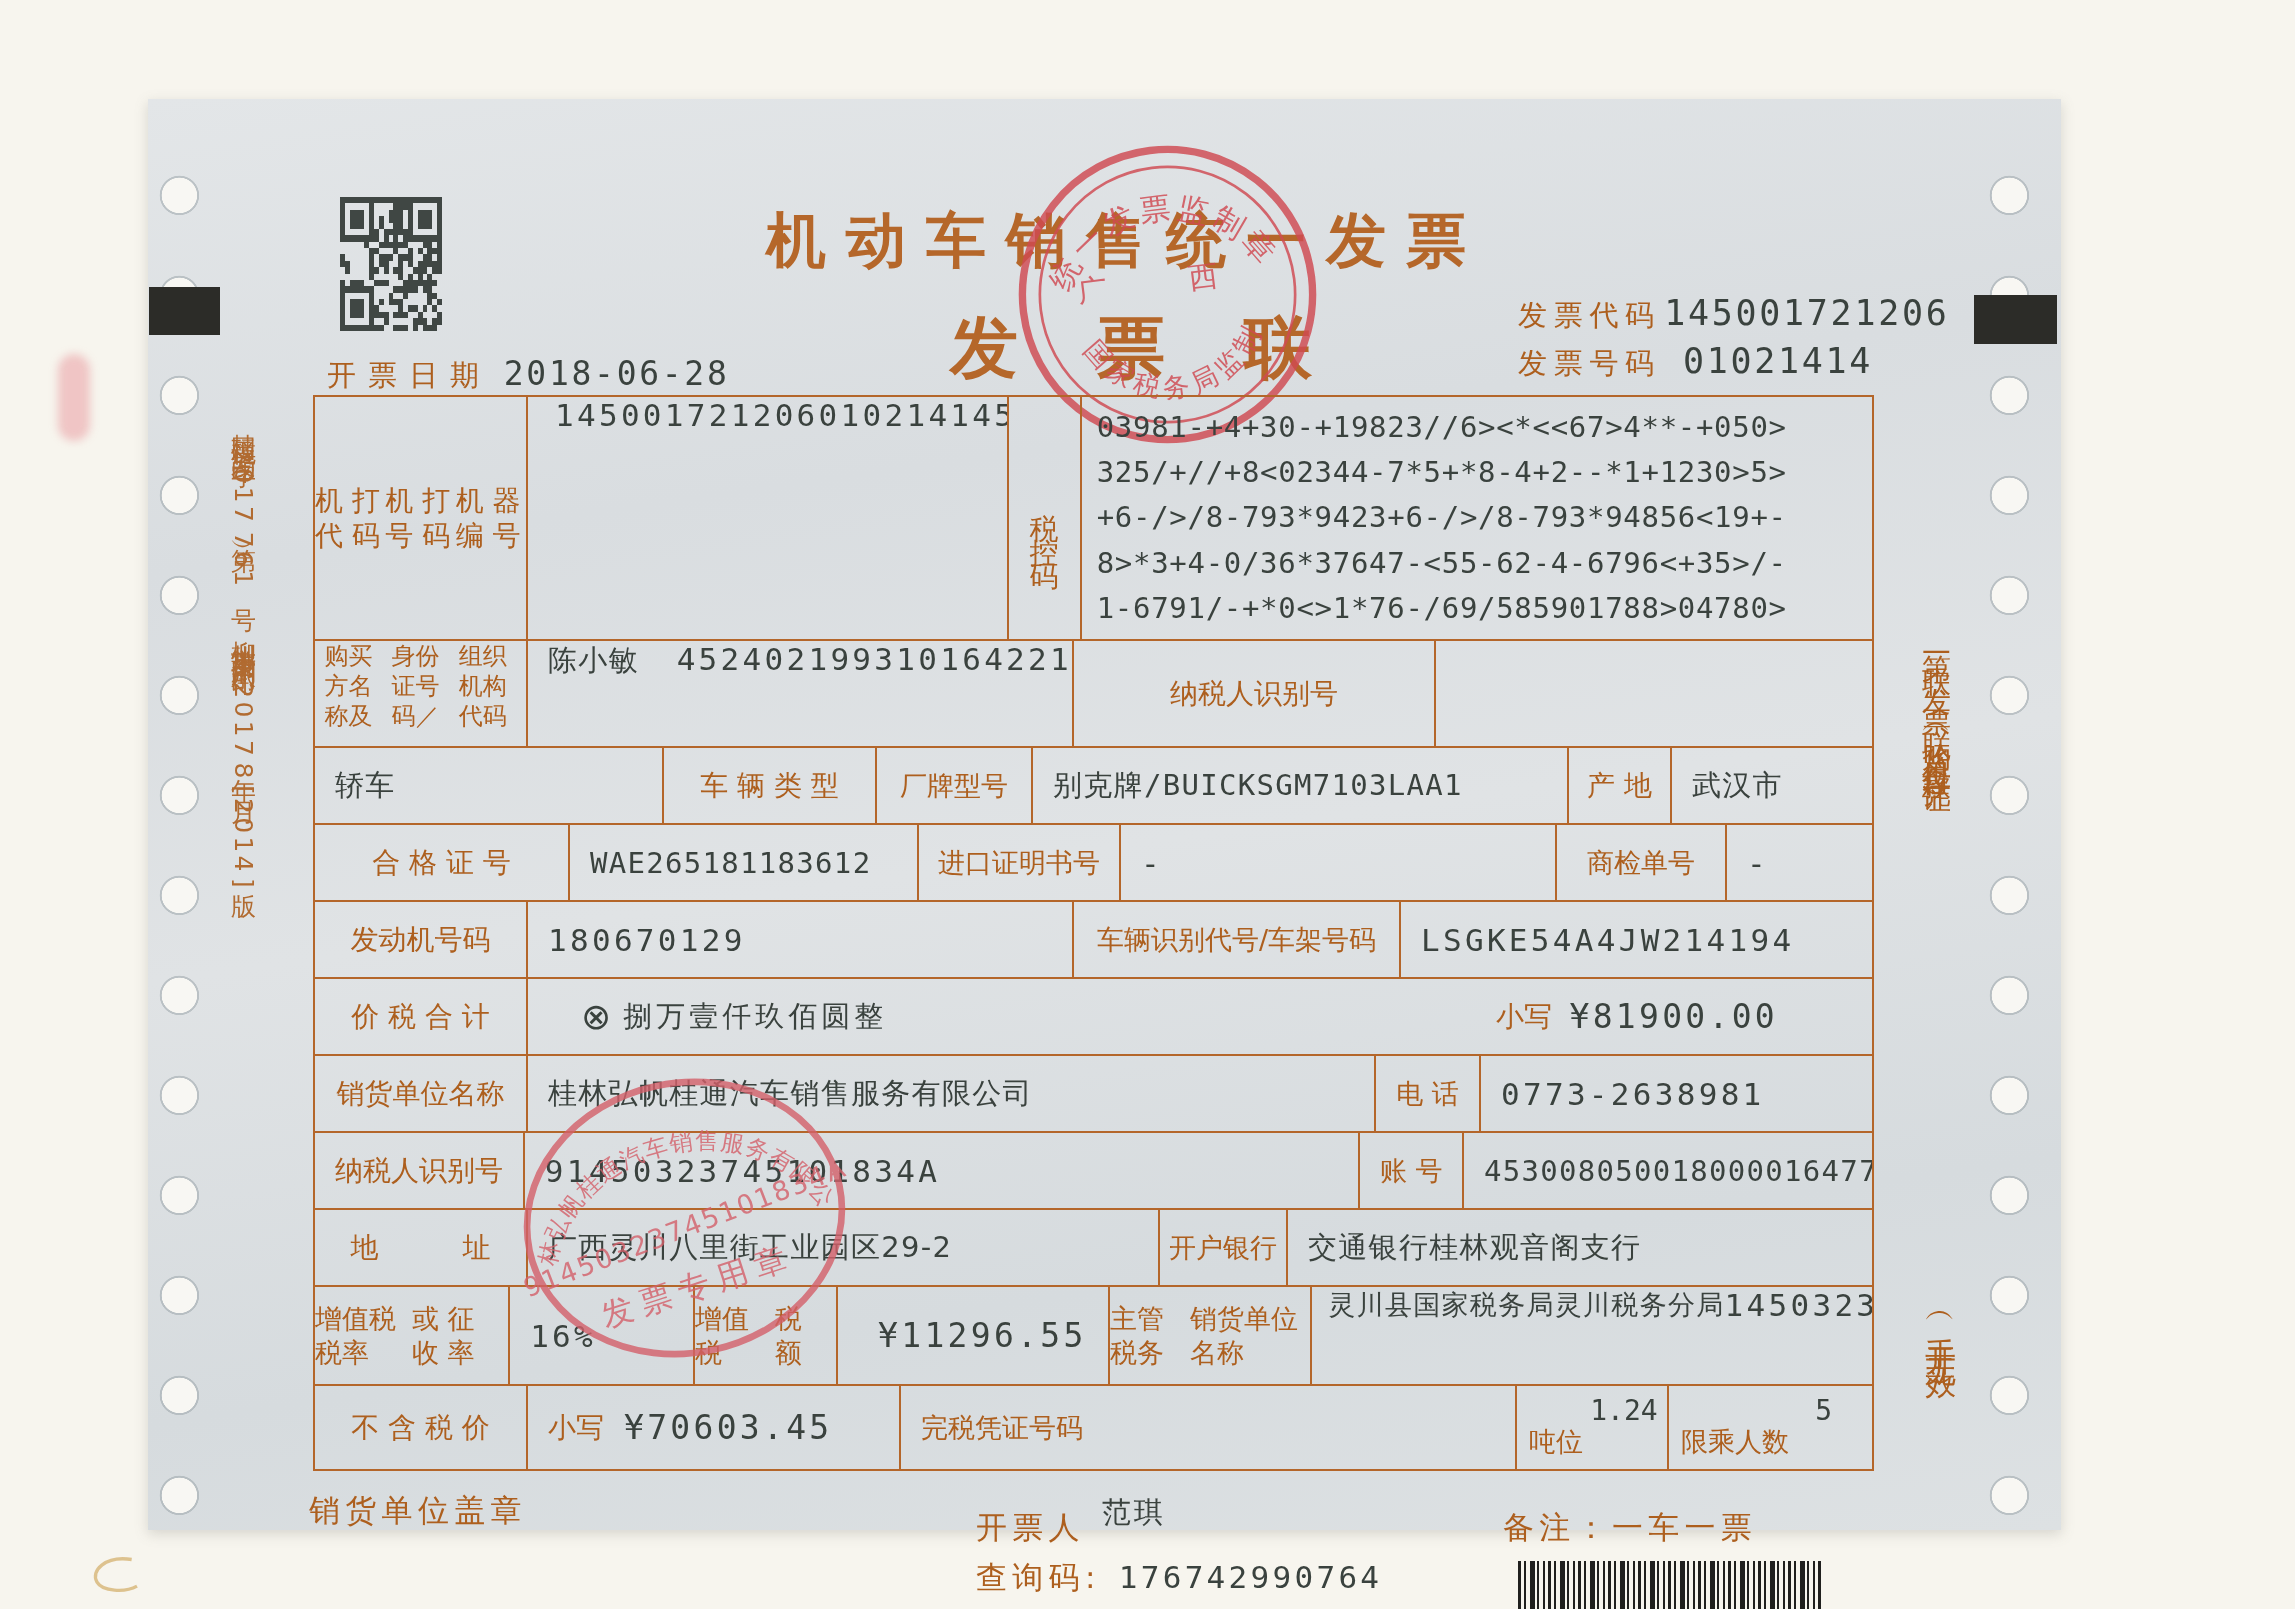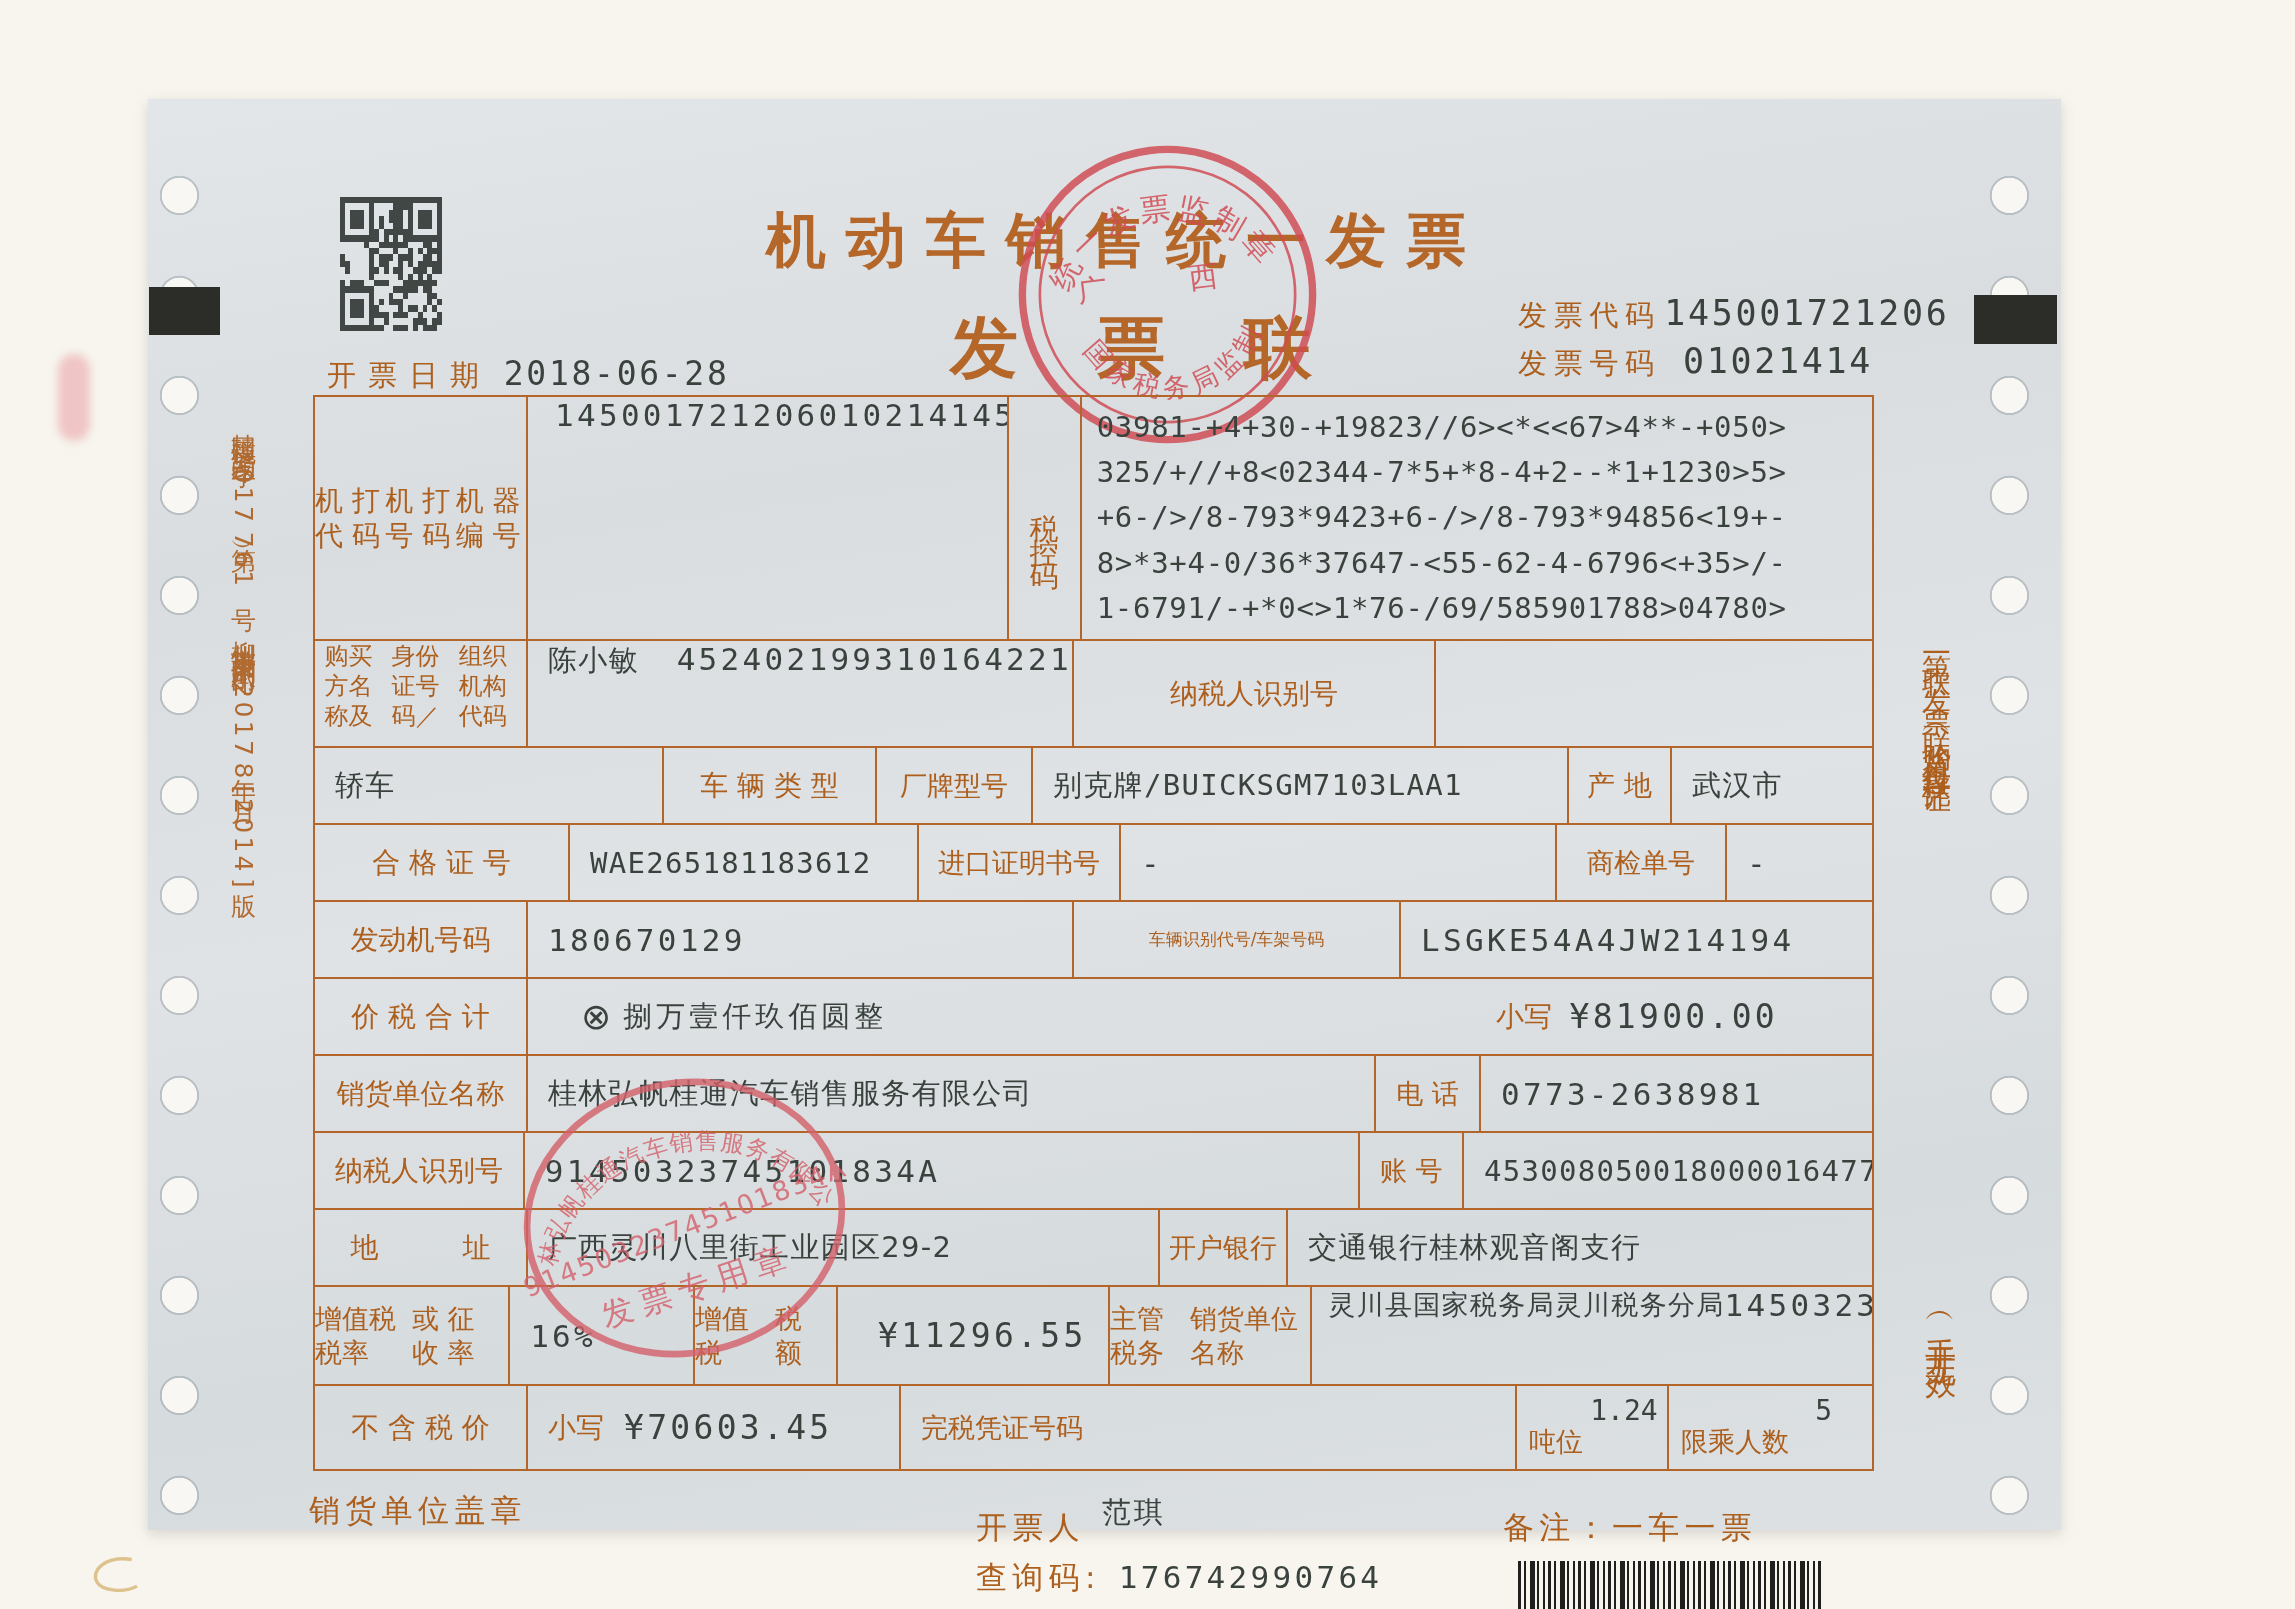--- a/index.html
+++ b/index.html
@@ -677,21 +677,21 @@
     </div>
 
     <div class="row" style="height:77px">
       <div class="cell lblc" style="width:213px">
           <div class="lbl">发动机号码</div>
         </div>
       <div class="cell padl" style="width:546px">
           <div class="val">180670129</div>
         </div>
       <div class="cell lblc" style="width:327px">
-          <div class="lbl" style="font-size:17px">车辆识别代号/车架号码</div>
+          <div class="lbl" style="font-size:27px">车辆识别代号/车架号码</div>
         </div>
       <div class="cell padl">
           <div class="val">LSGKE54A4JW214194</div>
         </div>
     </div>
 
     <div class="row" style="height:77px">
       <div class="cell lblc" style="width:213px">
           <div class="lbl">价 税 合 计</div>
         </div>

